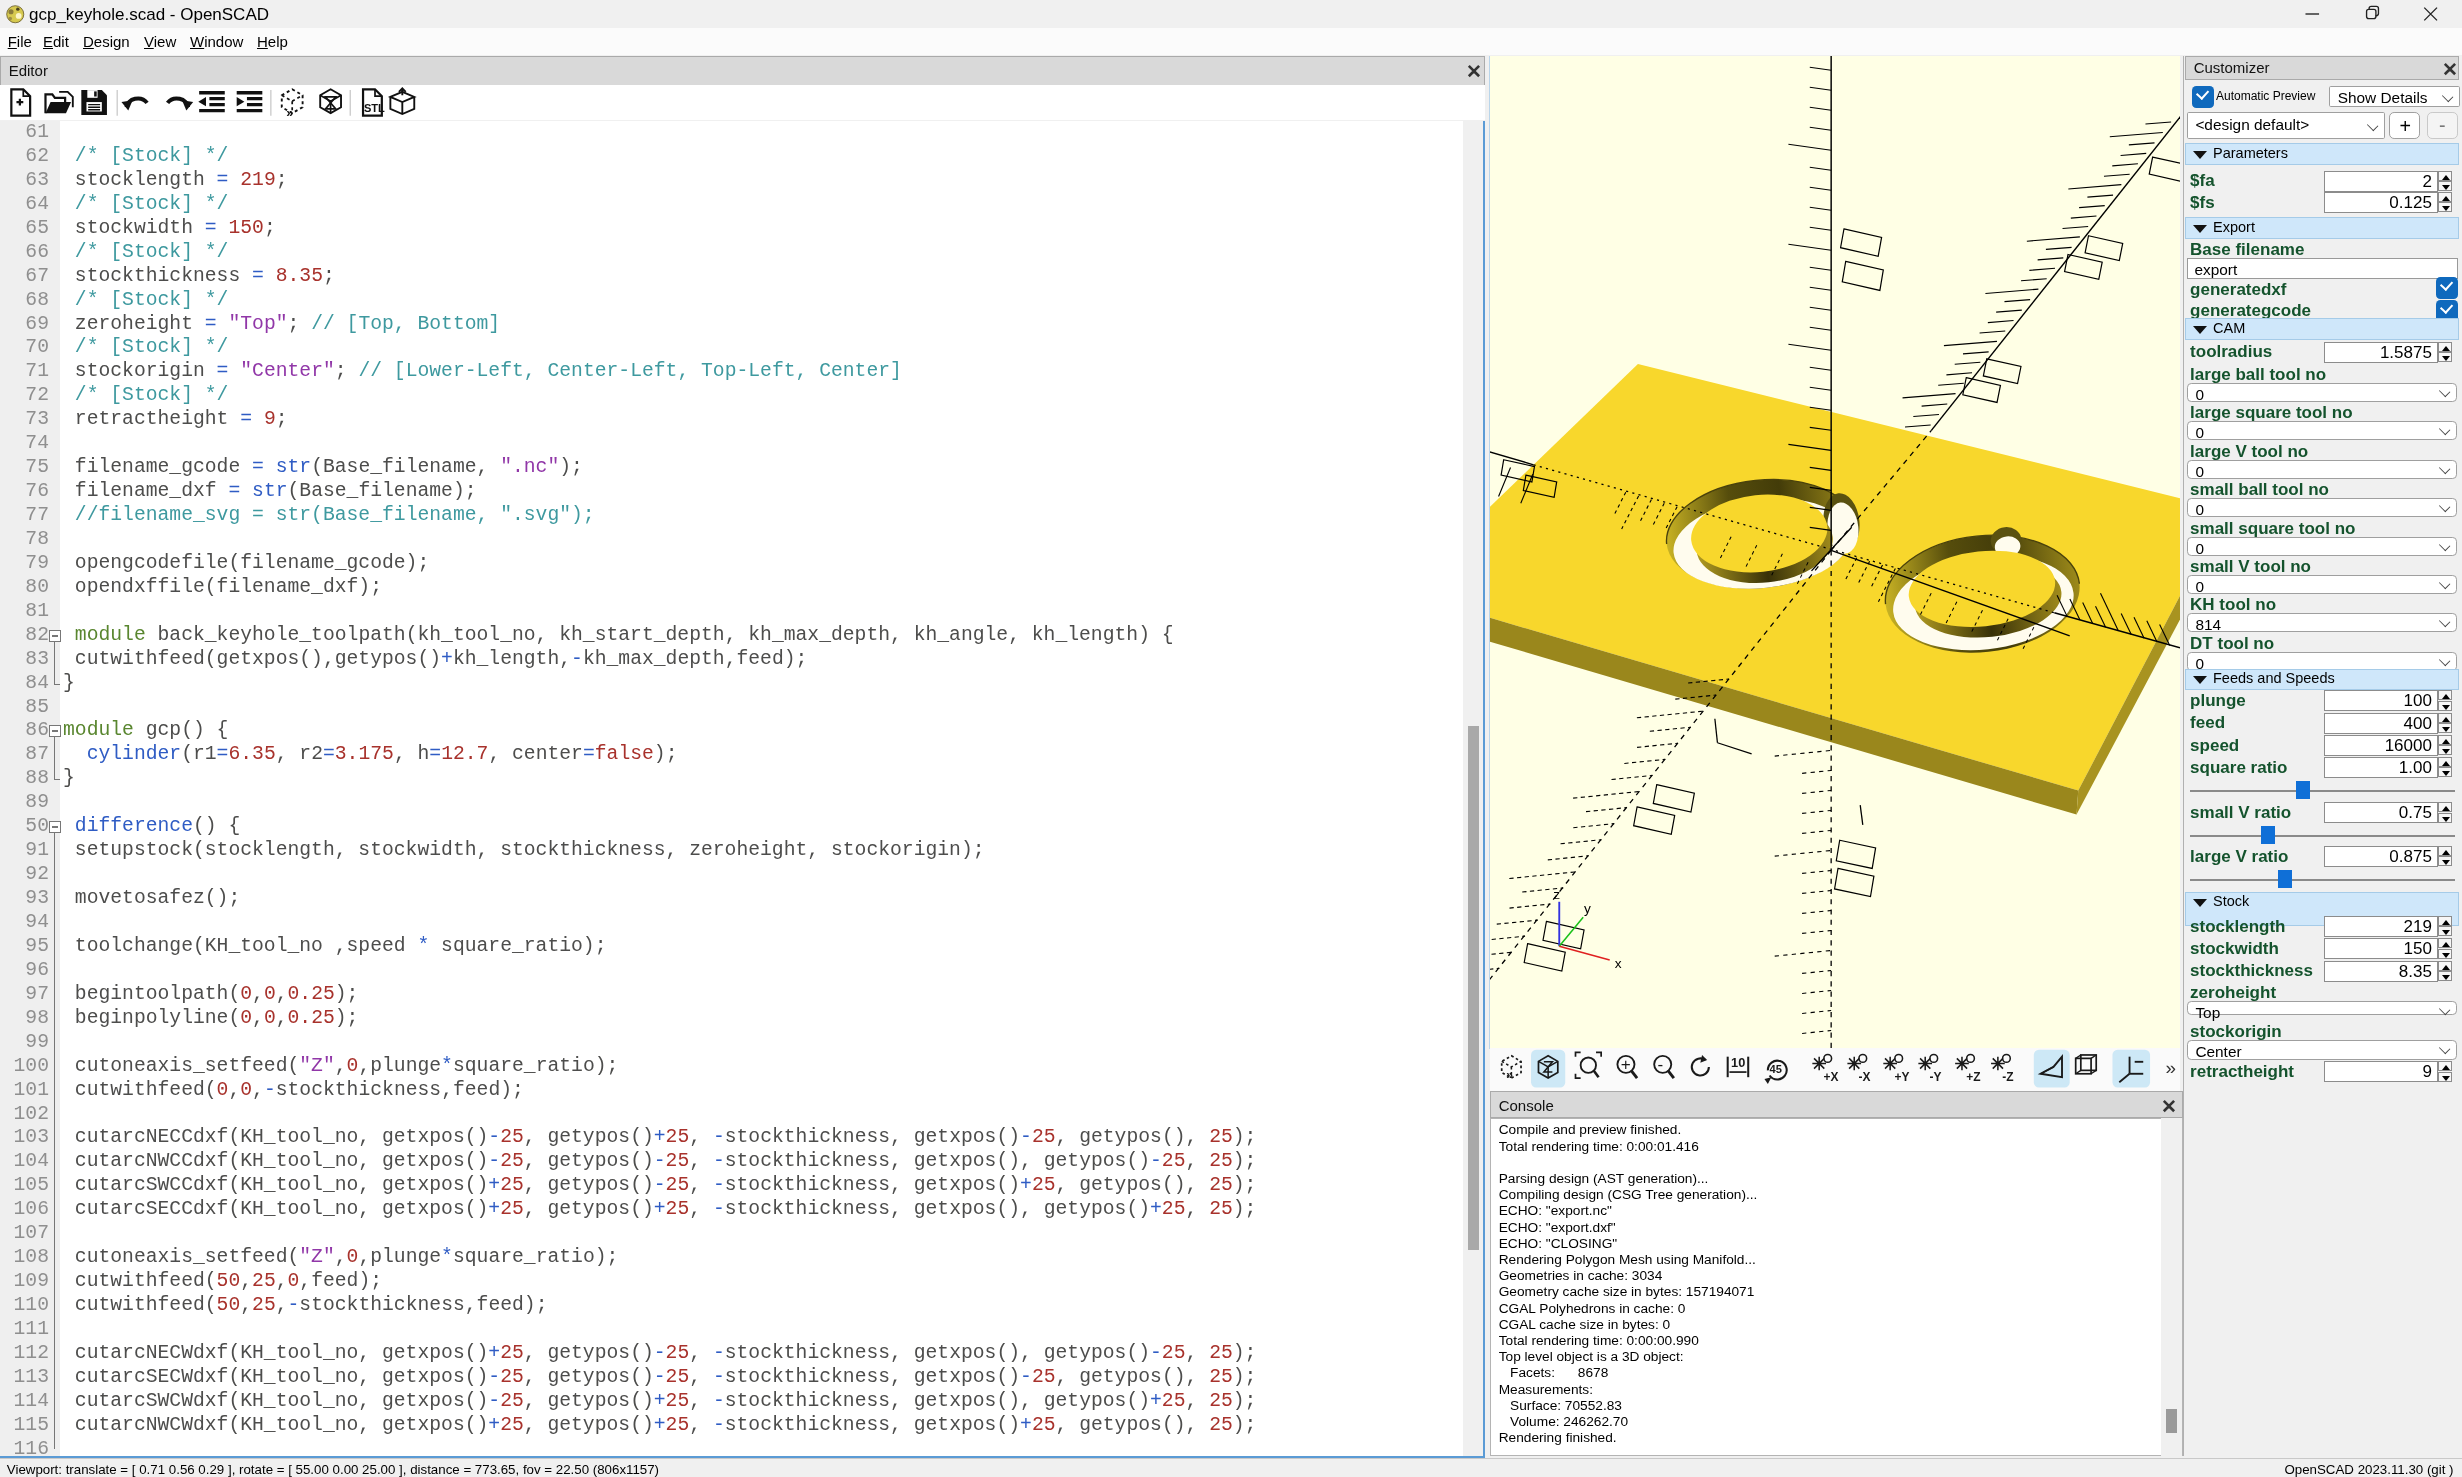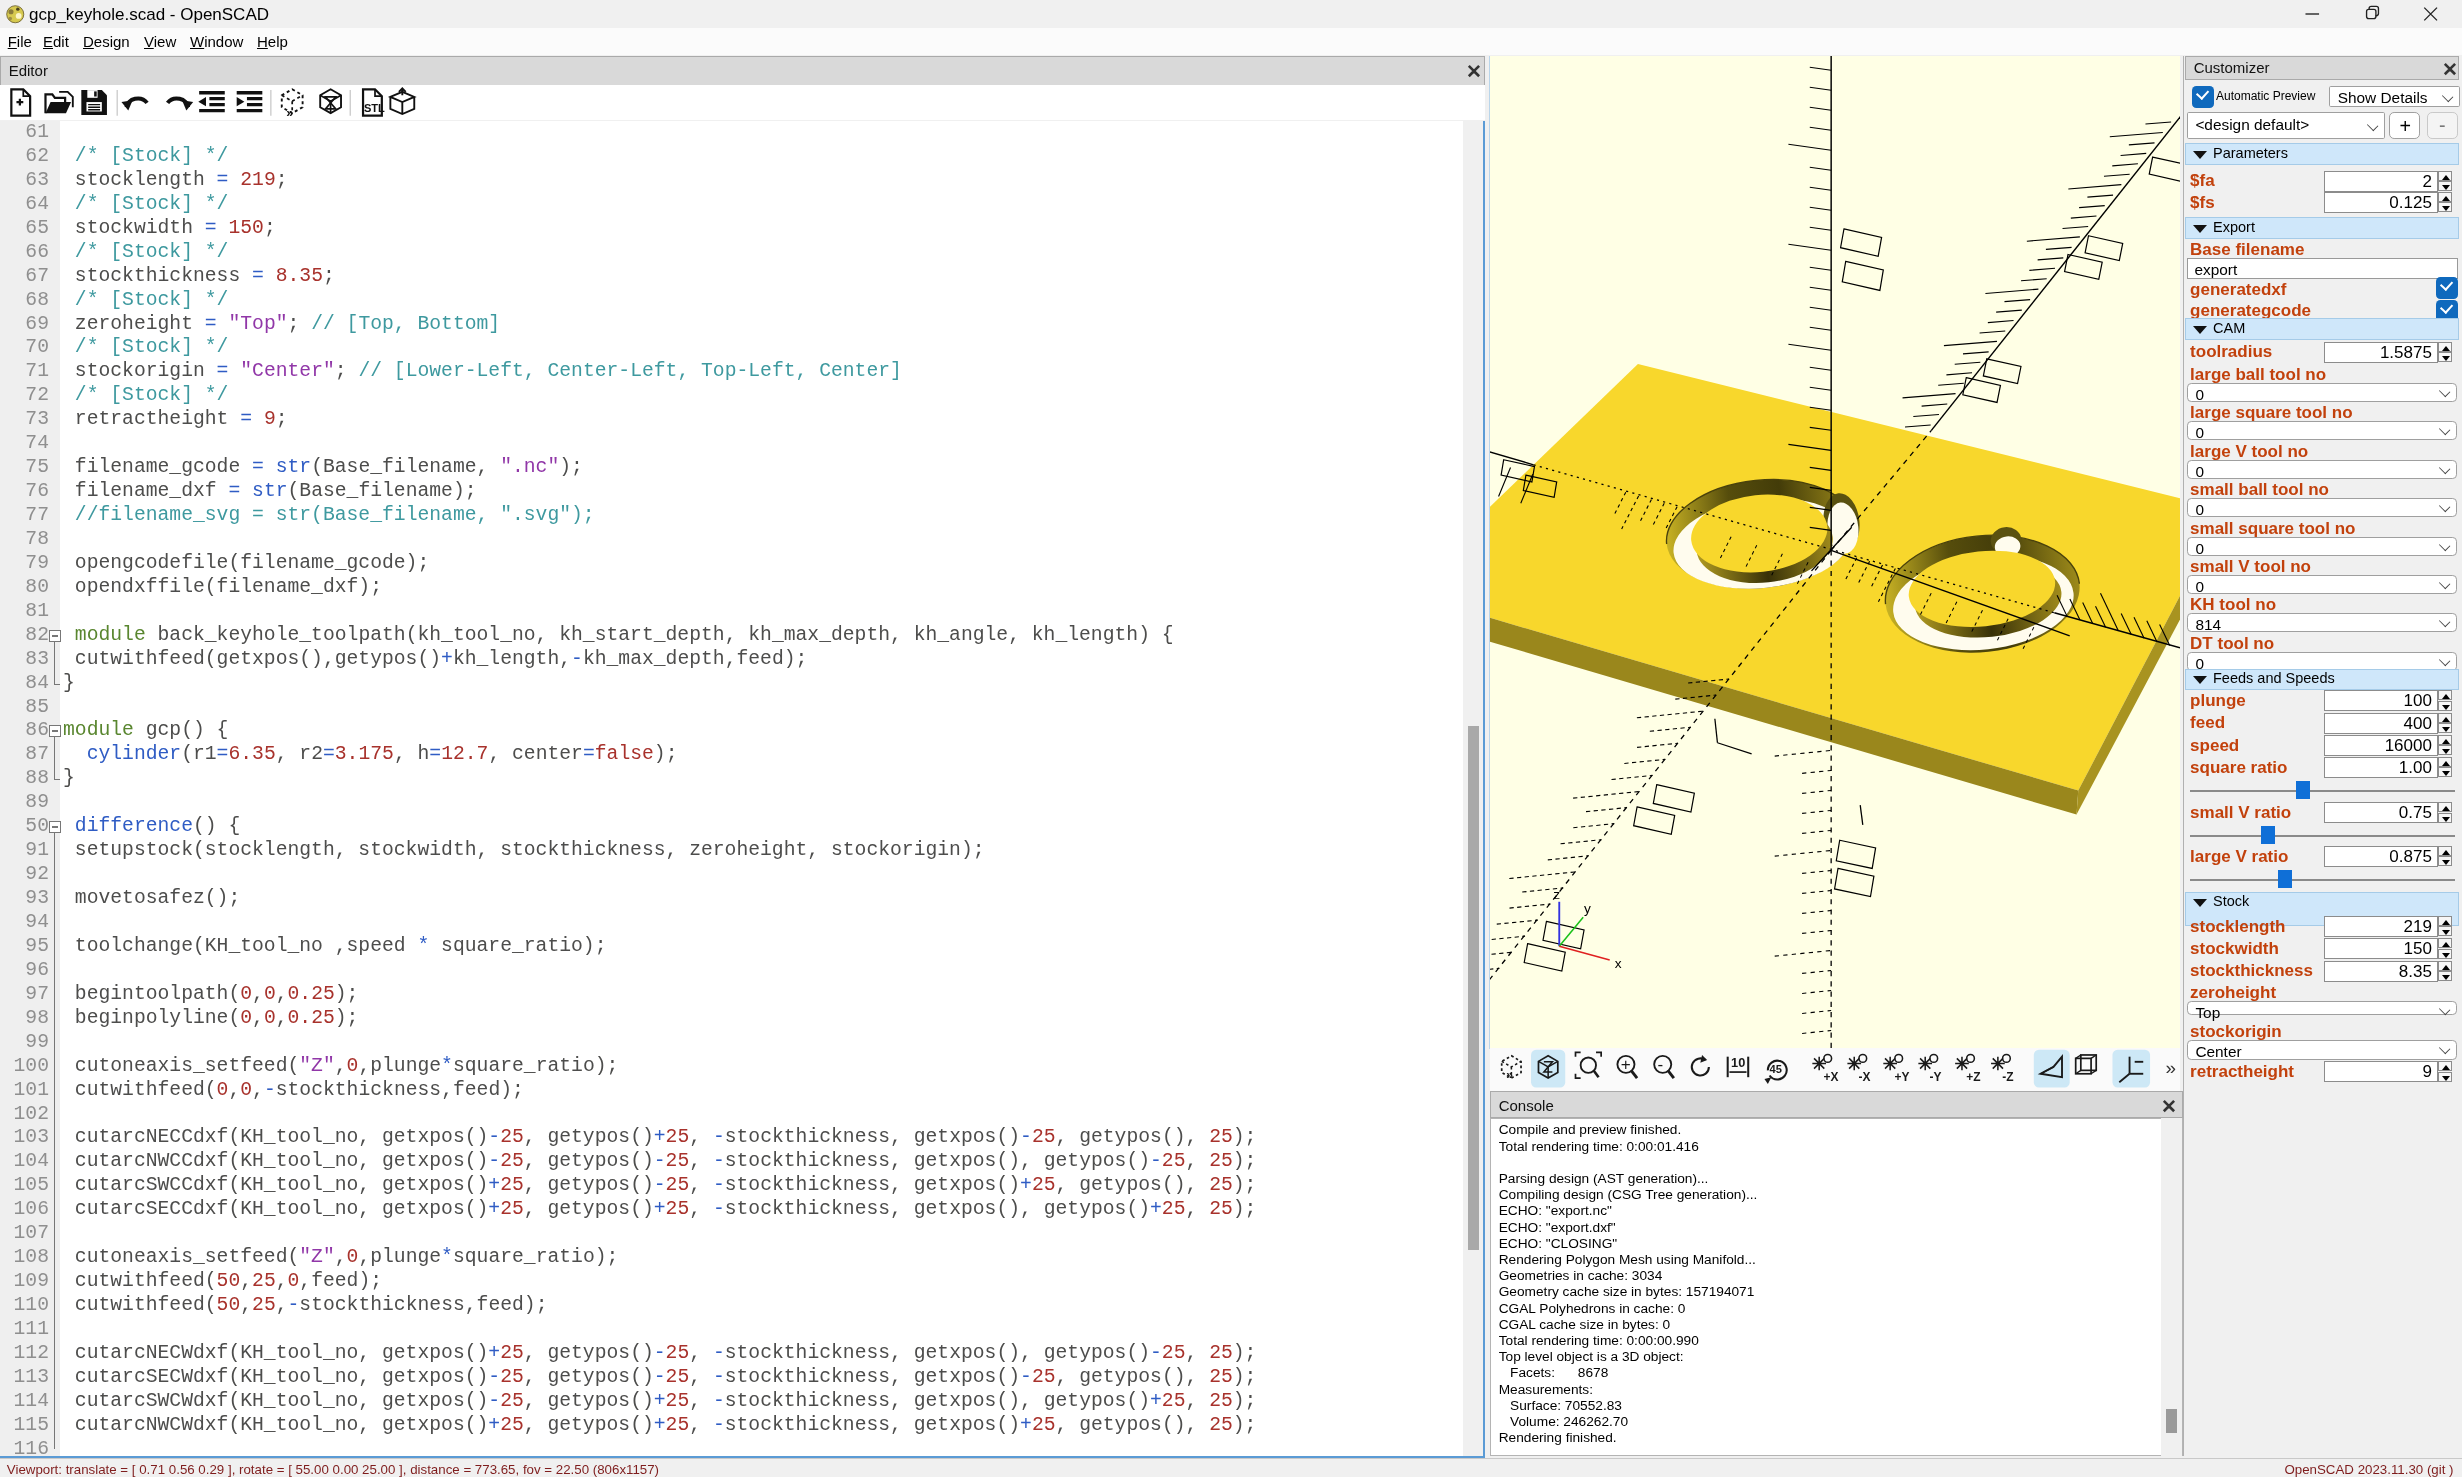--- a/index.html
+++ b/index.html
@@ -49,36 +49,36 @@
 #consb{left:2161px;top:1118px;width:21.4px;height:338px;background:#f0f0f0}
 #consb .th{position:absolute;left:5.1px;top:291px;width:11px;height:24px;background:#9a9a9a}
 
 #cust{left:2185px;top:56px;width:277px;height:1402px;background:#f0f0f0}
 #custbrd{left:2183px;top:56px;width:0.9px;height:1400px;background:#b0b0b0}
 .bluehdr{position:absolute;left:0;width:274px;background:#cfe7fa;border:0.9px solid #a5cbe8;
  font-size:14.5px;color:#000}
 .bluehdr .tri{position:absolute;left:6.8px;width:0;height:0;border-left:7.7px solid transparent;
  border-right:7.7px solid transparent;border-top:8.5px solid #111}
 .bluehdr .cap{position:absolute;left:27px}
-.clabel{position:absolute;left:5.1px;font-size:17px;font-weight:bold;color:#c2410c;white-space:nowrap}
+.clabel{position:absolute;left:5.1px;font-size:17px;font-weight:bold;color:#14532d;white-space:nowrap}
 .spin{position:absolute;background:#fff;border:0.9px solid #8c8c8c;font-size:17px;color:#000}
 .spin .v{position:absolute;right:5.1px;top:0px}
 .spinbtn{position:absolute;width:13.7px;background:#f6f6f6;border:0.9px solid #8c8c8c}
 .spinbtn::after{content:"";position:absolute;left:2.6px;width:0;height:0;border-left:4.3px solid transparent;border-right:4.3px solid transparent}
 .sup::after{top:2.6px;border-bottom:5.1px solid #000}
 .sdn::after{top:2.6px;border-top:5.1px solid #000}
 .combo{position:absolute;background:#fff;border:0.9px solid #9f9f9f;border-radius:4.3px;font-size:15.4px;color:#000}
 .combo .v{position:absolute;left:7.7px;top:1.7px}
 .combo .ch{position:absolute;right:6.8px;top:3.4px;width:9.4px;height:9.4px;border-right:1.7px solid #444;border-bottom:1.7px solid #444;transform:rotate(45deg) scale(1,.8)}
 .chk{position:absolute;width:22px;height:22px;background:#0f69bd;border-radius:4.3px}
 .chk::after{content:"";position:absolute;left:5.1px;top:3.4px;width:9.4px;height:6px;border-left:2.2px solid #fff;border-bottom:2.2px solid #fff;transform:rotate(-48deg)}
 .slider{position:absolute;left:5.1px;width:265px;height:1.7px;background:#8a8a8a}
 .shandle{position:absolute;width:13.7px;height:18px;background:#0f6fd7}
 
-#status{left:0;top:1458px;width:2462px;height:19.7px;background:#f0f0f0;border-top:0.9px solid #c9c9c9;font-size:13.3px;color:#7f1d1d}
+#status{left:0;top:1458px;width:2462px;height:19.7px;background:#f0f0f0;border-top:0.9px solid #c9c9c9;font-size:13.3px;color:#000000}
 </style></head><body>
 <div class="abs" id="title">
     <svg class="abs" style="left:5.1px;top:4.3px" width="20.5" height="20.5" viewBox="0 0 24 24">
       <circle cx="12" cy="12" r="10" fill="#d6c94f"></circle>
       <circle cx="12" cy="12" r="10" fill="none" stroke="#6b5e2a" stroke-width="1"></circle>
       <circle cx="7" cy="9" r="3" fill="#8a7b3a"></circle>
       <circle cx="16" cy="14" r="3.4" fill="#fdf6c9"></circle>
       <circle cx="15" cy="6" r="2" fill="#4a421f"></circle>
       <circle cx="6" cy="17" r="2.2" fill="#9c8d45"></circle>
     </svg>

